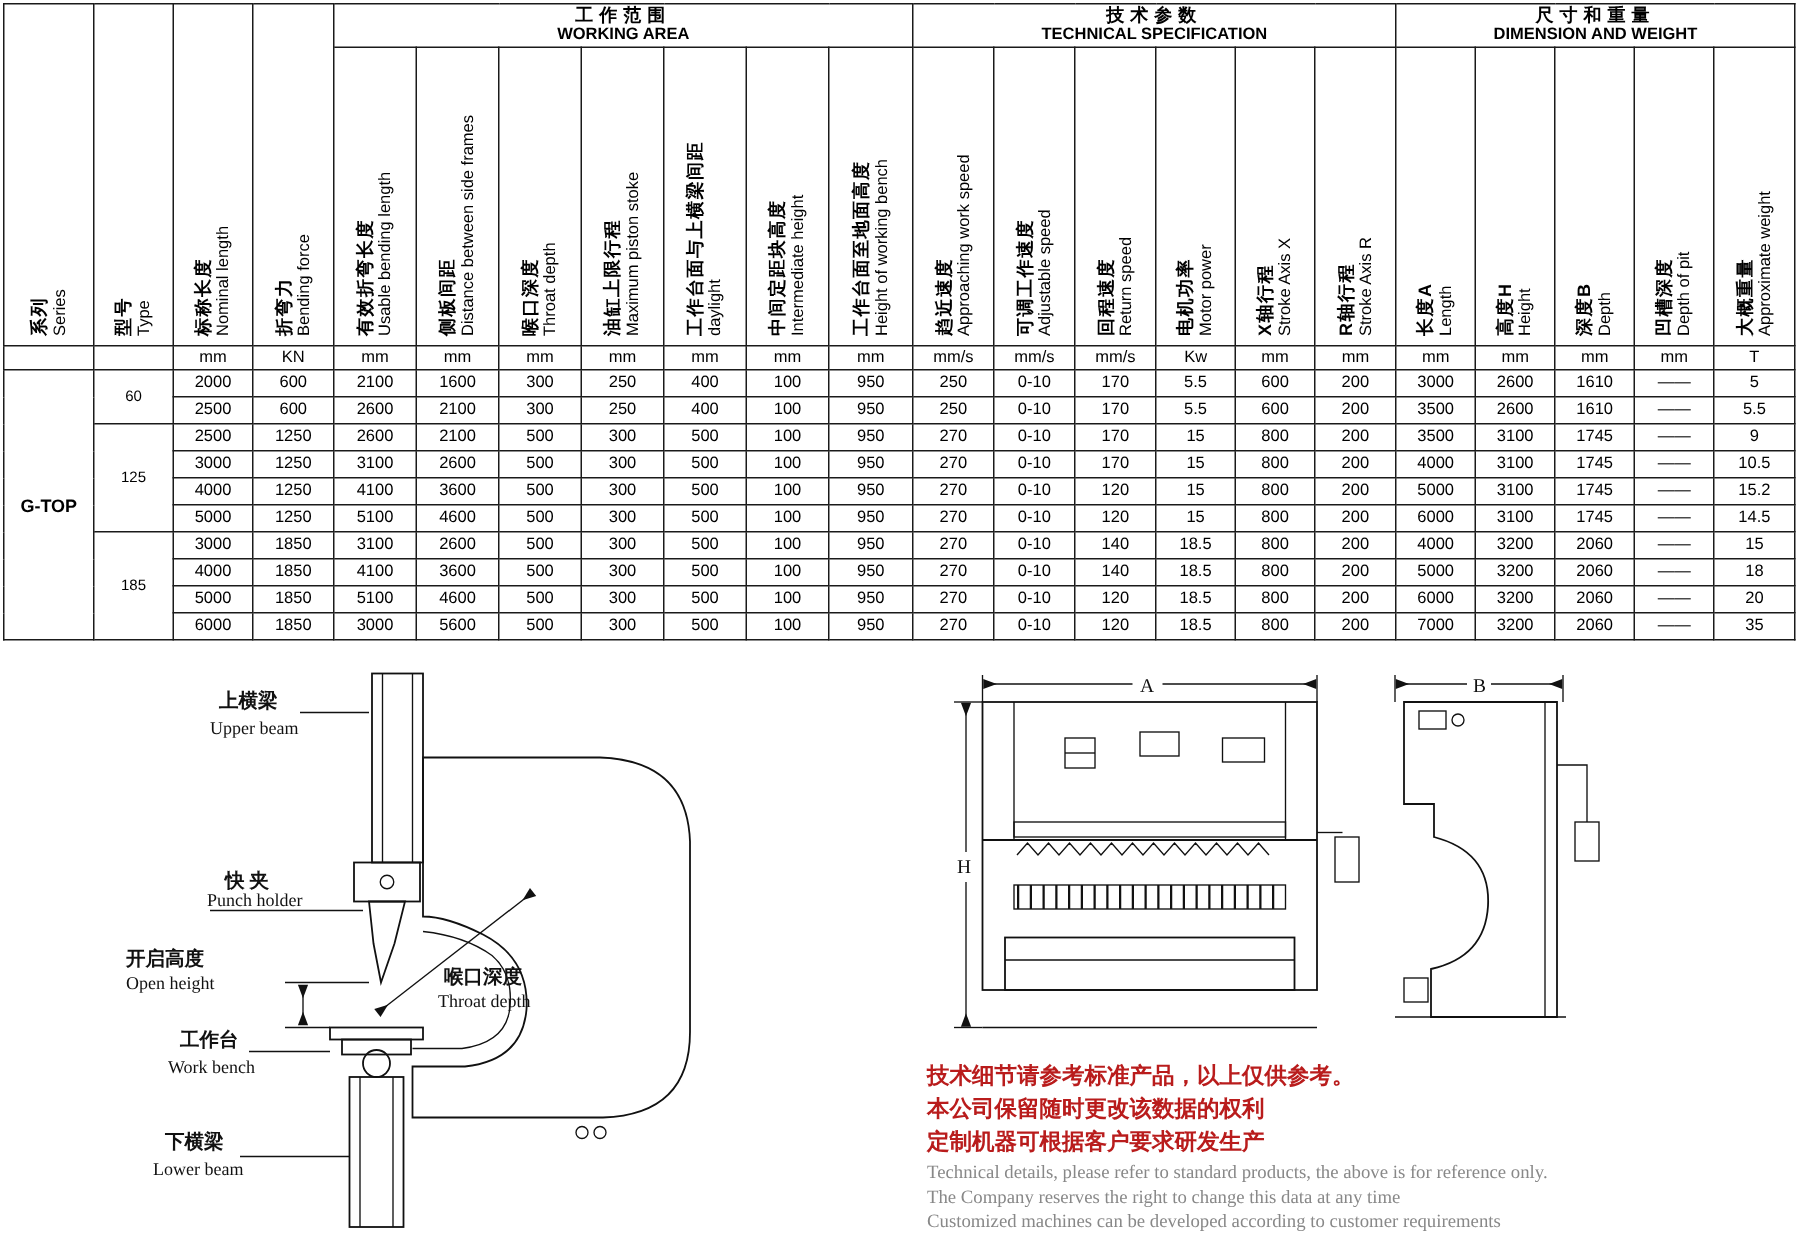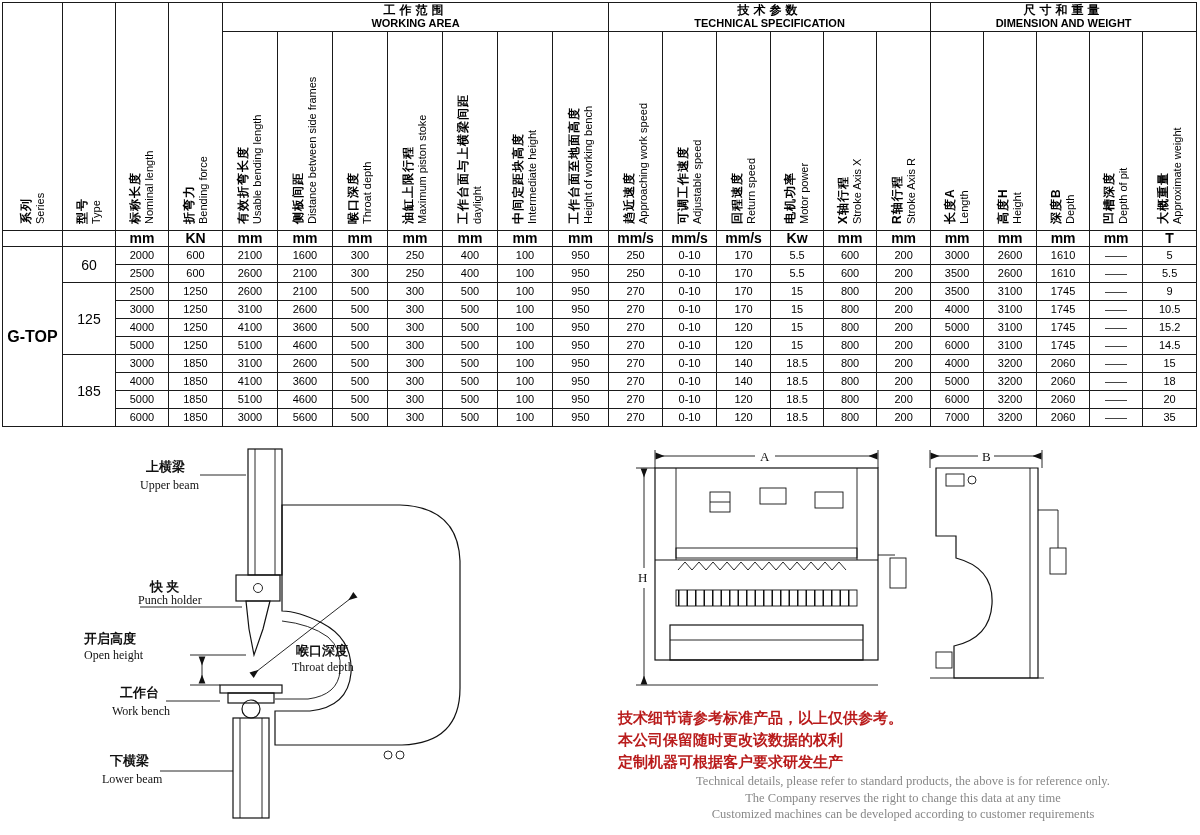--- a/index.html
+++ b/index.html
@@ -24,37 +24,37 @@
   .vbox{position:relative;height:198px;width:100%;overflow:visible;}
   .vbox.t{height:226px;}
   .vrot{
     position:absolute;left:50%;top:50%;width:194px;
     transform:translate(-50%,-50%) rotate(-90deg);
     text-align:left;padding-left:4px;box-sizing:border-box;
   }
   .vbox.t .vrot{width:222px;}
   .vrot .zh{display:block;font-size:12px;font-weight:700;line-height:15px;white-space:nowrap;letter-spacing:1px;}
   .vrot .en{display:block;font-size:11px;font-weight:400;line-height:13px;white-space:nowrap;}
-  td.unit{height:15px;font-size:14px;font-weight:700;line-height:15px;}
+  td.unit{height:15px;font-size:11px;font-weight:400;line-height:15px;}
   td.data{height:17px;font-size:11px;line-height:17px;}
-  td.series{font-size:16px;font-weight:700;}
-  td.typecell{font-size:14px;}
+  td.series{font-size:12px;font-weight:700;}
+  td.typecell{font-size:10px;}
   
   .drawL{position:absolute;left:70px;top:443px;width:420px;height:390px;}
   .drawR{position:absolute;left:610px;top:440px;width:480px;height:270px;}
   svg{display:block;}
   svg .ln{stroke:#111;stroke-width:1.2;fill:none;}
   svg .thin{stroke:#111;stroke-width:0.9;fill:none;}
   svg .dzh{font-family:"Liberation Serif",serif;font-size:13px;font-weight:700;fill:#111;}
   svg .den{font-family:"Liberation Serif",serif;font-size:12px;fill:#111;}
   svg .dim{font-family:"Liberation Serif",serif;font-size:13px;fill:#111;}
   
   .notes{position:absolute;left:618px;top:708px;width:570px;font-family:"Liberation Serif",serif;}
   .nzh{font-size:15px;font-weight:700;color:#b91c1c;line-height:1.45;}
-  .nen{font-size:12.5px;color:#888;line-height:1.32;text-align:center;}
+  .nen{font-size:12.5px;color:#888;line-height:1.32;}
 </style>
 </head>
 <body>
 
 <table class="spec">
   <colgroup>
     <col style="width:60px">
       <col style="width:53px">
       <col style="width:53px">
       <col style="width:54px">

